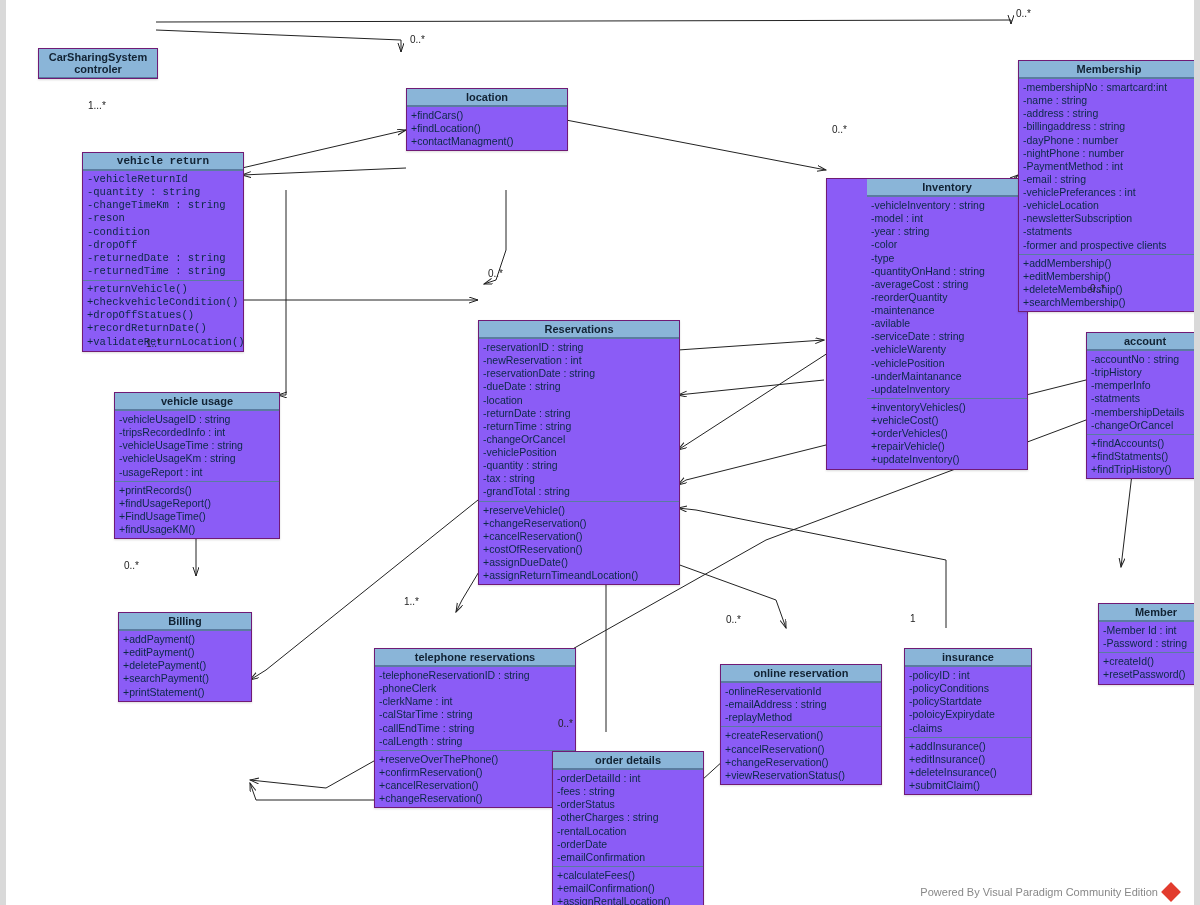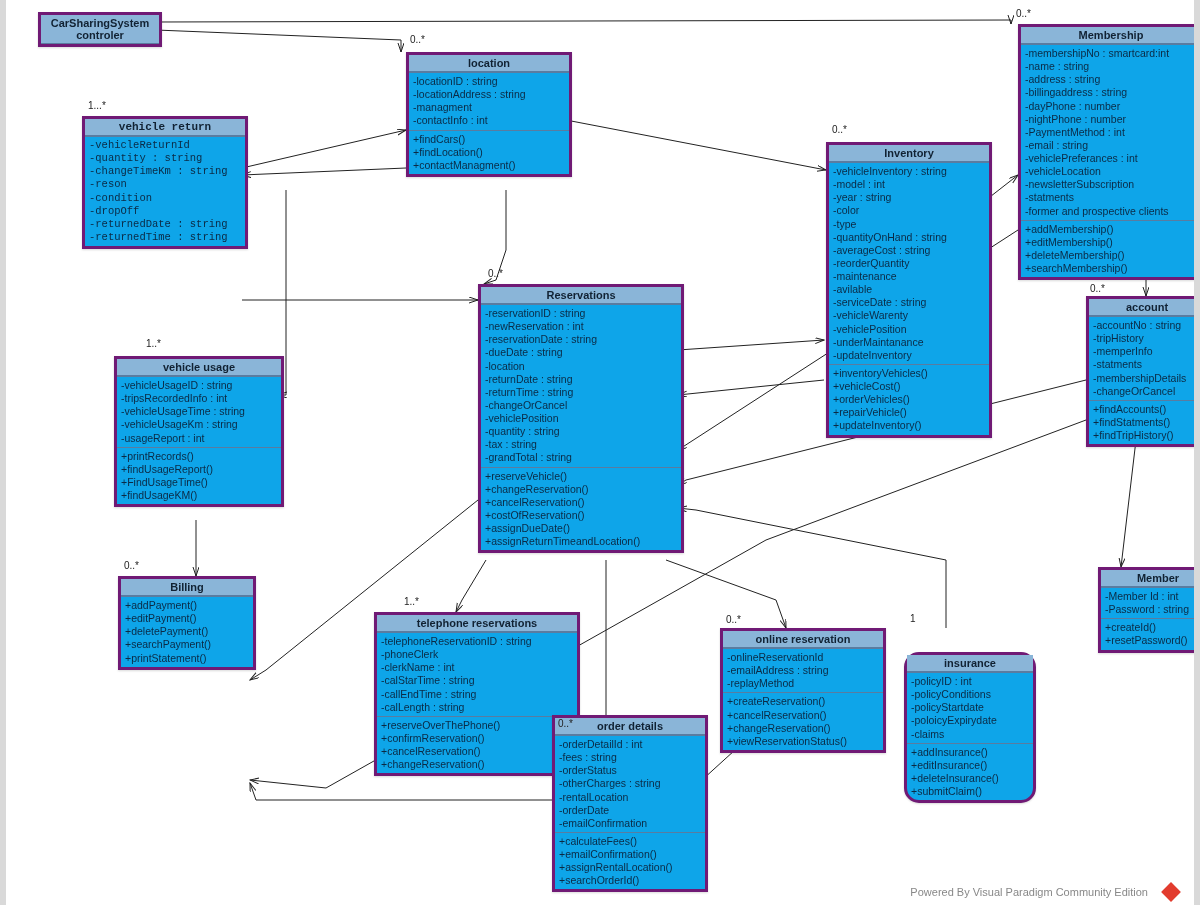--- a/index.html
+++ b/index.html
@@ -19,25 +19,26 @@
     background: #ffffff;
     overflow: hidden;
   }
   svg.relations {
     position: absolute;
     top: 0; left: 0;
     z-index: 0;
   }
   .uml-class {
     position: absolute;
-    border: 3px solid #701a75;
-    background: #0ea5e9;
+    border: 1px solid #701a75;
+    background: #8b5cf6;
     font-size: 10.5px;
     box-shadow: 0 1px 2px rgba(0,0,0,0.15);
     z-index: 2;
+    margin-top: 36px;
   }
   .uml-class .title {
     text-align: center;
     font-weight: bold;
     padding: 2px 4px;
     border-bottom: 1px solid #5a7ca0;
     background: #8ab5d8;
     color: #112233;
     font-size: 11px;
   }
@@ -63,21 +64,21 @@
   }
   .footer {
     position: absolute;
     right: 16px;
     bottom: 6px;
     font-size: 11px;
     color: #888;
     z-index: 4;
     display: flex;
     align-items: center;
-    gap: 16px;
+    gap: 6px;
   }
   .footer .vp-logo {
     width: 14px;
     height: 14px;
     background: #e23c2e;
     transform: rotate(45deg);
     display: inline-block;
     position: relative;
   }
 </style>
@@ -141,46 +142,47 @@
       <polyline points="600,732 600,600 600,565 600,560"></polyline>
     </g>
   </svg>
 
   <div id="classes-container">
       <div class="uml-class" style="left: 32px; top: 12px; width: 118px;">
         <div class="title">CarSharingSystem controler</div>
       </div>
       <div class="uml-class" style="left: 400px; top: 52px; width: 160px;">
         <div class="title">location</div>
-        <div class="section">
-          <div class="attr-line">-locationID : string</div>
-          <div class="attr-line">-locationAddress : string</div>
-          <div class="attr-line">-managment</div>
-          <div class="attr-line">-contactInfo : int</div>
-        </div>
         <div class="section">
           <div class="op-line">+findCars()</div>
           <div class="op-line">+findLocation()</div>
           <div class="op-line">+contactManagment()</div>
         </div>
       </div>
       <div class="uml-class" style="left: 76px; top: 116px; width: 160px; font-family: Liberation Mono, monospace;">
         <div class="title">vehicle return</div>
         <div class="section">
           <div class="attr-line">-vehicleReturnId</div>
           <div class="attr-line">-quantity : string</div>
           <div class="attr-line">-changeTimeKm : string</div>
           <div class="attr-line">-reson</div>
           <div class="attr-line">-condition</div>
           <div class="attr-line">-dropOff</div>
           <div class="attr-line">-returnedDate : string</div>
           <div class="attr-line">-returnedTime : string</div>
         </div>
-      </div>
-      <div class="uml-class" style="left: 820px; top: 142px; width: 160px;">
+        <div class="section">
+          <div class="op-line">+returnVehicle()</div>
+          <div class="op-line">+checkvehicleCondition()</div>
+          <div class="op-line">+dropOffStatues()</div>
+          <div class="op-line">+recordReturnDate()</div>
+          <div class="op-line">+validateReturnLocation()</div>
+        </div>
+      </div>
+      <div class="uml-class" style="left: 820px; top: 142px; width: 160px; padding-left: 40px;">
         <div class="title">Inventory</div>
         <div class="section">
           <div class="attr-line">-vehicleInventory : string</div>
           <div class="attr-line">-model : int</div>
           <div class="attr-line">-year : string</div>
           <div class="attr-line">-color</div>
           <div class="attr-line">-type</div>
           <div class="attr-line">-quantityOnHand : string</div>
           <div class="attr-line">-averageCost : string</div>
           <div class="attr-line">-reorderQuantity</div>
@@ -315,21 +317,21 @@
           <div class="attr-line">-emailAddress : string</div>
           <div class="attr-line">-replayMethod</div>
         </div>
         <div class="section">
           <div class="op-line">+createReservation()</div>
           <div class="op-line">+cancelReservation()</div>
           <div class="op-line">+changeReservation()</div>
           <div class="op-line">+viewReservationStatus()</div>
         </div>
       </div>
-      <div class="uml-class" style="left: 898px; top: 652px; width: 126px; border-radius: 15px;">
+      <div class="uml-class" style="left: 898px; top: 612px; width: 126px;">
         <div class="title">insurance</div>
         <div class="section">
           <div class="attr-line">-policyID : int</div>
           <div class="attr-line">-policyConditions</div>
           <div class="attr-line">-policyStartdate</div>
           <div class="attr-line">-poloicyExpirydate</div>
           <div class="attr-line">-claims</div>
         </div>
         <div class="section">
           <div class="op-line">+addInsurance()</div>

